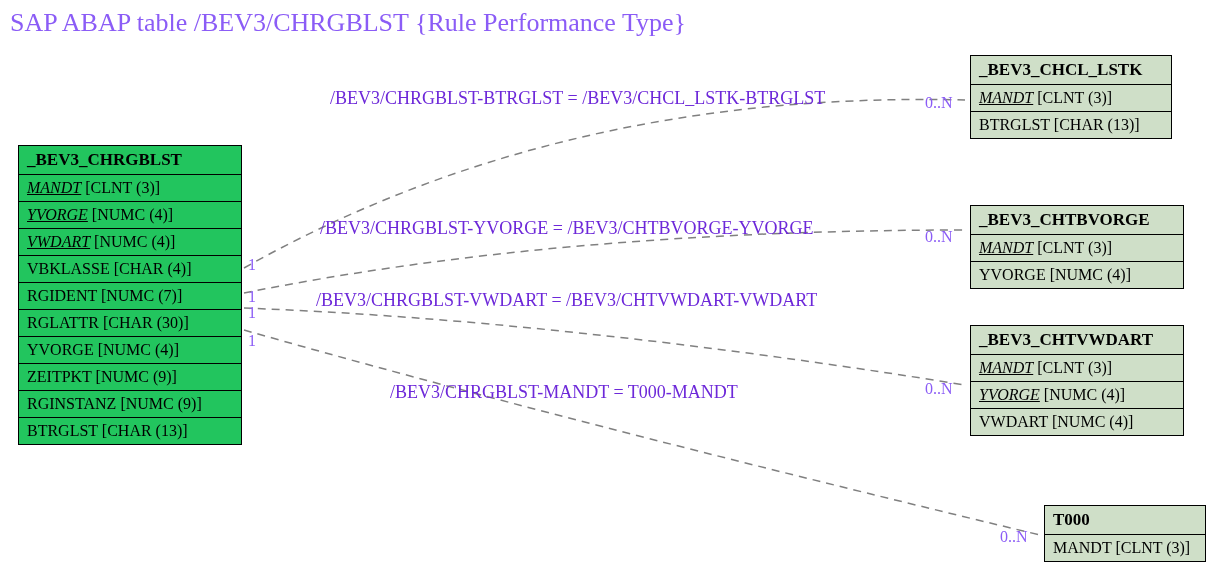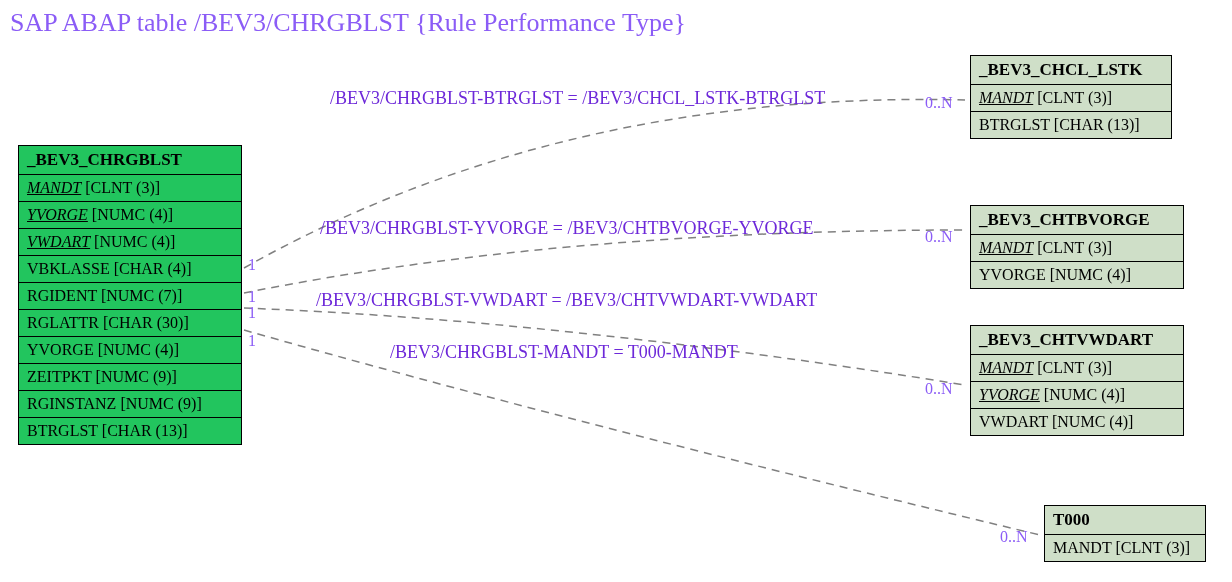--- a/index.html
+++ b/index.html
@@ -109,21 +109,21 @@
 </div>
 
 <div class="table-box green" style="left:1044px; top:505px; width:160px;">
   <div class="header">T000</div>
   <div class="row"><span>MANDT</span> <span class="field-type">[CLNT (3)]</span></div>
 </div>
 
 <div class="rel-label" style="left:330px; top:88px;">/BEV3/CHRGBLST-BTRGLST = /BEV3/CHCL_LSTK-BTRGLST</div>
 <div class="rel-label" style="left:320px; top:218px;">/BEV3/CHRGBLST-YVORGE = /BEV3/CHTBVORGE-YVORGE</div>
 <div class="rel-label" style="left:316px; top:290px;">/BEV3/CHRGBLST-VWDART = /BEV3/CHTVWDART-VWDART</div>
-<div class="rel-label" style="left:390px; top:342px;">/BEV3/CHRGBLST-MANDT = T000-MANDT</div>
+<div class="rel-label" style="left:390px; top:382px;">/BEV3/CHRGBLST-MANDT = T000-MANDT</div>
 
 <div class="card-label" style="left:248px; top:256px;">1</div>
 <div class="card-label" style="left:248px; top:288px;">1</div>
 <div class="card-label" style="left:248px; top:304px;">1</div>
 <div class="card-label" style="left:248px; top:332px;">1</div>
 
 <div class="card-label" style="left:925px; top:94px;">0..N</div>
 <div class="card-label" style="left:925px; top:228px;">0..N</div>
 <div class="card-label" style="left:925px; top:380px;">0..N</div>
 <div class="card-label" style="left:1000px; top:528px;">0..N</div>

